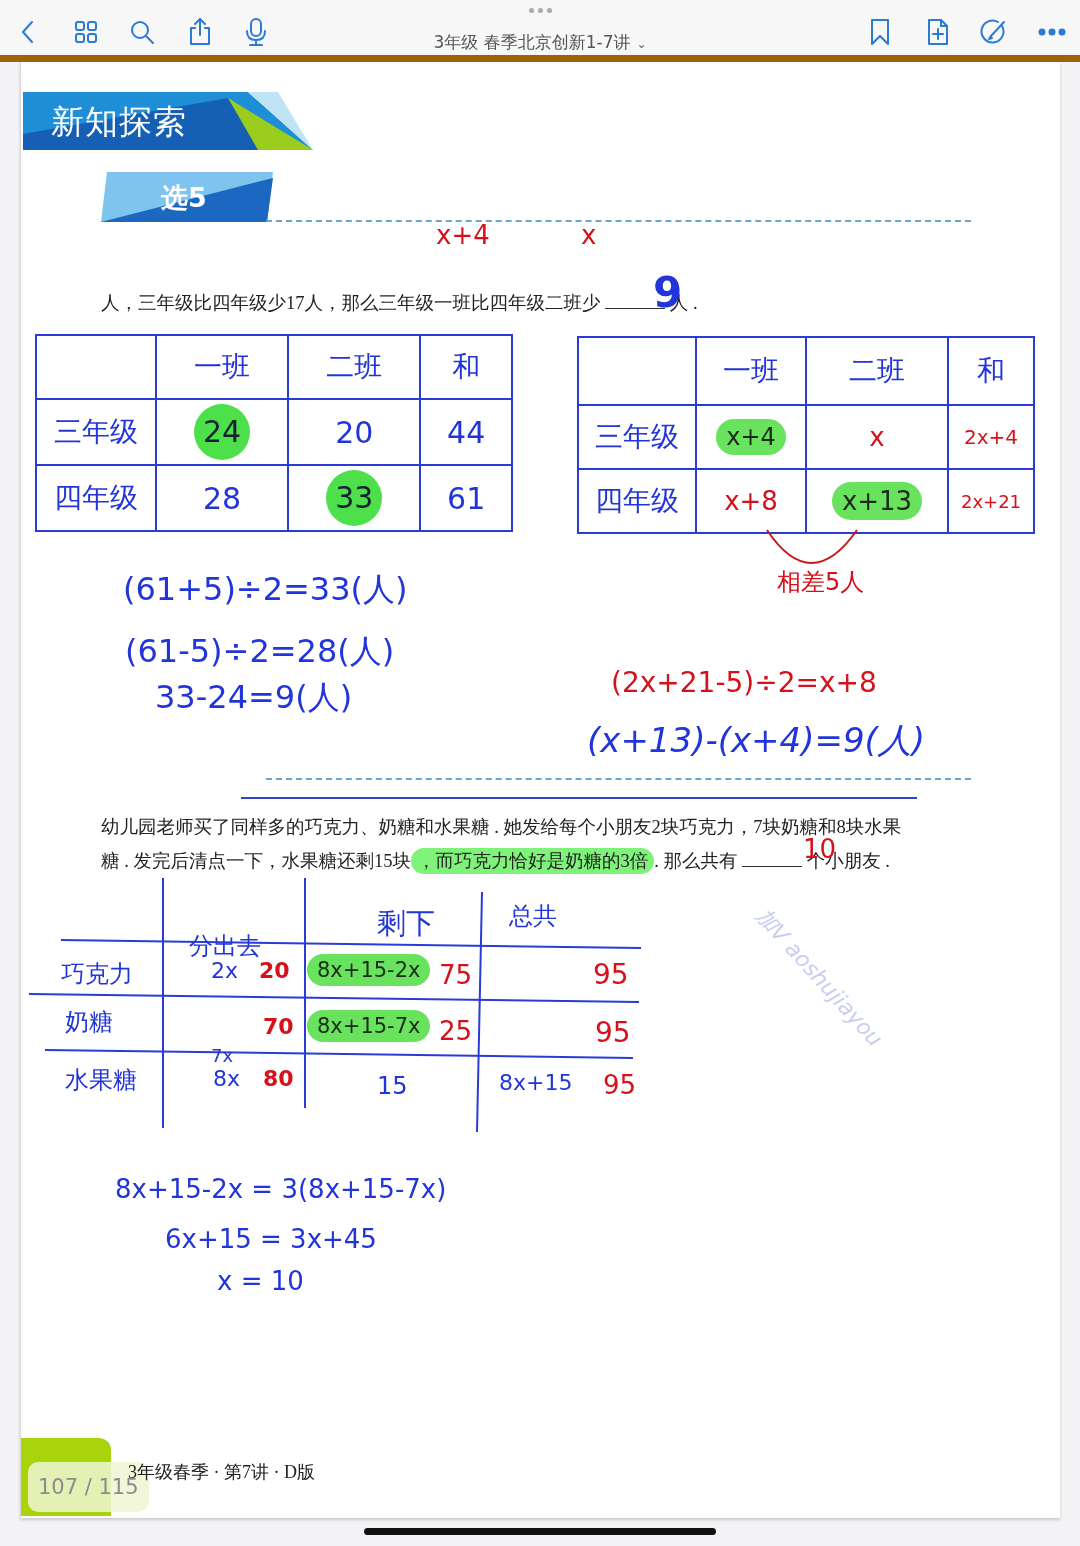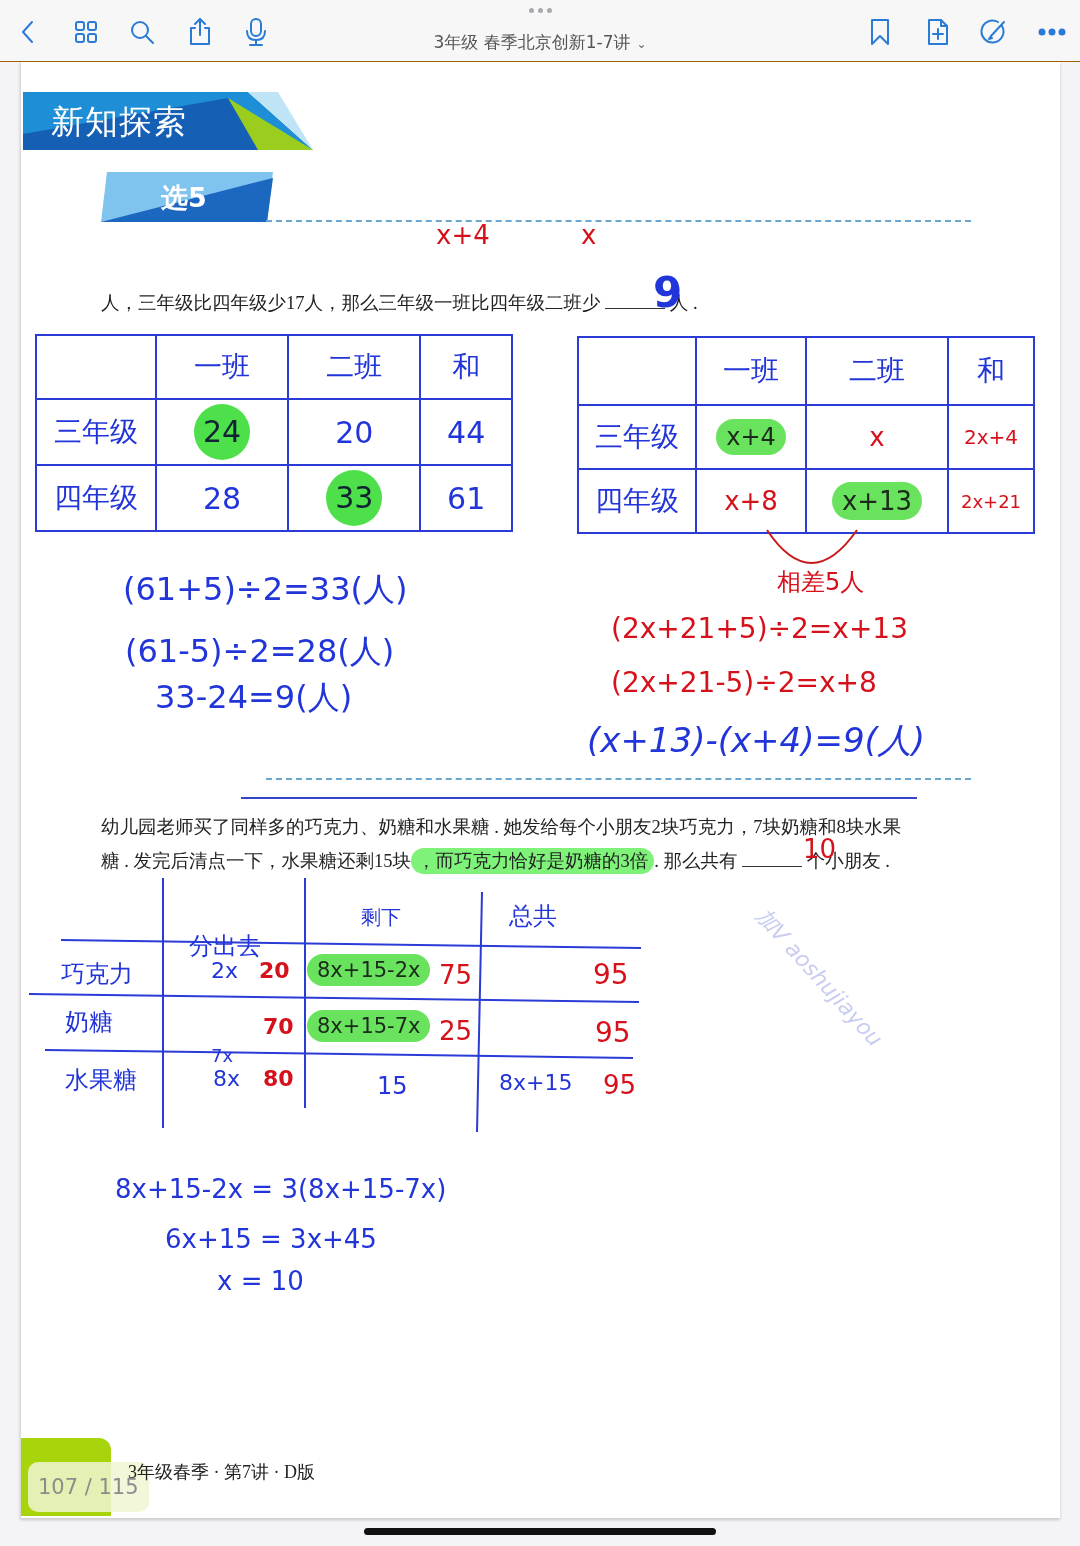--- a/index.html
+++ b/index.html
@@ -1,17 +1,17 @@
 <!DOCTYPE html>
 <html><head>
 <meta charset="utf-8">
 <style>
   * { box-sizing: border-box; margin: 0; padding: 0; }
   html, body { width: 1080px; height: 1546px; background: #f4f4f6; overflow: hidden; font-family: "DejaVu Sans", sans-serif; }
-  .topbar { position: absolute; left: 0; top: 0; width: 1080px; height: 62px; background: #f7f7f8; border-bottom: 1px solid #a16207; }
+  .topbar { position: absolute; left: 0; top: 0; width: 1080px; height: 62px; background: #f7f7f8; border-bottom: 7px solid #a16207; }
   .tb-icon { position: absolute; top: 14px; width: 32px; height: 36px; display: flex; align-items: center; justify-content: center; color: #2a7bd6; cursor: pointer; }
   .tb-icon svg { stroke: #2a7bd6; fill: none; stroke-width: 2; stroke-linecap: round; stroke-linejoin: round; }
   .grip { position: absolute; left: 525px; top: 8px; width: 30px; height: 10px; display: flex; gap: 4px; justify-content: center; }
   .grip span { width: 5px; height: 5px; border-radius: 50%; background: #a8a8ad; display: block; }
   .doc-title { position: absolute; left: 380px; width: 320px; top: 31px; text-align: center; font-size: 17px; color: #555; font-family: "DejaVu Sans", sans-serif; cursor: pointer; }
   .doc-title .chev { font-size: 12px; margin-left: 6px; color: #666; }
 
   .page { position: absolute; left: 20px; top: 62px; width: 1040px; height: 1456px; background: #fff; box-shadow: 0 2px 3px rgba(0,0,0,0.18); border-left: 1px solid #d9d9d9; }
   .banner { position: absolute; left: 2px; top: 30px; width: 290px; height: 58px; }
   .banner-text { position: absolute; left: 28px; top: 8px; font-size: 33px; font-weight: normal; color: #fff; font-family: "DejaVu Sans", sans-serif; letter-spacing: 1px; }
@@ -196,21 +196,20 @@
 
   <svg style="position:absolute; left:740px; top:464px;" width="110" height="50">
     <path d="M6 4 Q50 70 96 4" stroke="#c81a1a" stroke-width="2" fill="none"></path>
   </svg>
   <div class="hand red" style="left:756px; top:504px; font-size:24px;">相差5人</div>
 
   <div class="hand blue" style="left:102px; top:506px; font-size:32px;">(61+5)÷2=33(人)</div>
   <div class="hand blue" style="left:104px; top:568px; font-size:32px;">(61-5)÷2=28(人)</div>
   <div class="hand blue" style="left:134px; top:614px; font-size:32px;">33-24=9(人)</div>
 
-  <div class="hand red" style="left:590px; top:550px; font-size:28px;">(2x+21+5)÷2=x+13</div>
   <div class="hand red" style="left:590px; top:604px; font-size:28px;">(2x+21-5)÷2=x+8</div>
   <div class="hand blue" style="left:566px; top:656px; font-size:34px;font-style:italic;">(x+13)-(x+4)=9(人)</div>
 
   <div class="dots-line" style="left:245px; top:716px; width:705px;"></div>
   <div style="position:absolute; left:220px; top:735px; width:676px; height:2px; background:#3344cc;"></div>
 
   <div class="ptext" style="left:80px; top:748px;">幼儿园老师买了同样多的巧克力、奶糖和水果糖 . 她发给每个小朋友2块巧克力，7块奶糖和8块水果</div>
   <div class="ptext" style="left:80px; top:782px;">
     <span>糖 . 发完后清点一下，水果糖还剩15块</span><span class="hl">，而巧克力恰好是奶糖的3倍</span><span>. 那么共有</span>
     <span class="blank"></span>
@@ -223,21 +222,21 @@
       <line x1="136" y1="0" x2="136" y2="250"></line>
       <line x1="278" y1="0" x2="278" y2="230"></line>
       <line x1="455" y1="14" x2="450" y2="254"></line>
       <line x1="34" y1="62" x2="614" y2="70"></line>
       <line x1="2" y1="116" x2="612" y2="124"></line>
       <line x1="18" y1="172" x2="606" y2="180"></line>
     </g>
   </svg>
   <div>
     <div class="hand blue" style="left:168px; top:868px; font-size:24px;">分出去</div>
-    <div class="hand blue" style="left:340px; top:842px; font-size:20px;">剩下</div>
+    <div class="hand blue" style="left:356px; top:842px; font-size:29px;">剩下</div>
     <div class="hand blue" style="left:488px; top:838px; font-size:24px;">总共</div>
 
     <div class="hand blue" style="left:40px; top:896px; font-size:24px;">巧克力</div>
     <div class="hand blue" style="left:190px; top:896px; font-size:22px;">2x</div>
     <div class="hand red" style="left:238px; top:896px; font-size:22px; font-weight:bold;">20</div>
     <div class="hand" style="left:286px; top:892px; font-size:21px;"><span class="blob dark">8x+15-2x</span></div>
     <div class="hand red" style="left:418px; top:898px; font-size:26px;">75</div>
     <div class="hand red" style="left:572px; top:896px; font-size:28px;">95</div>
 
     <div class="hand blue" style="left:44px; top:944px; font-size:24px;">奶糖</div>

